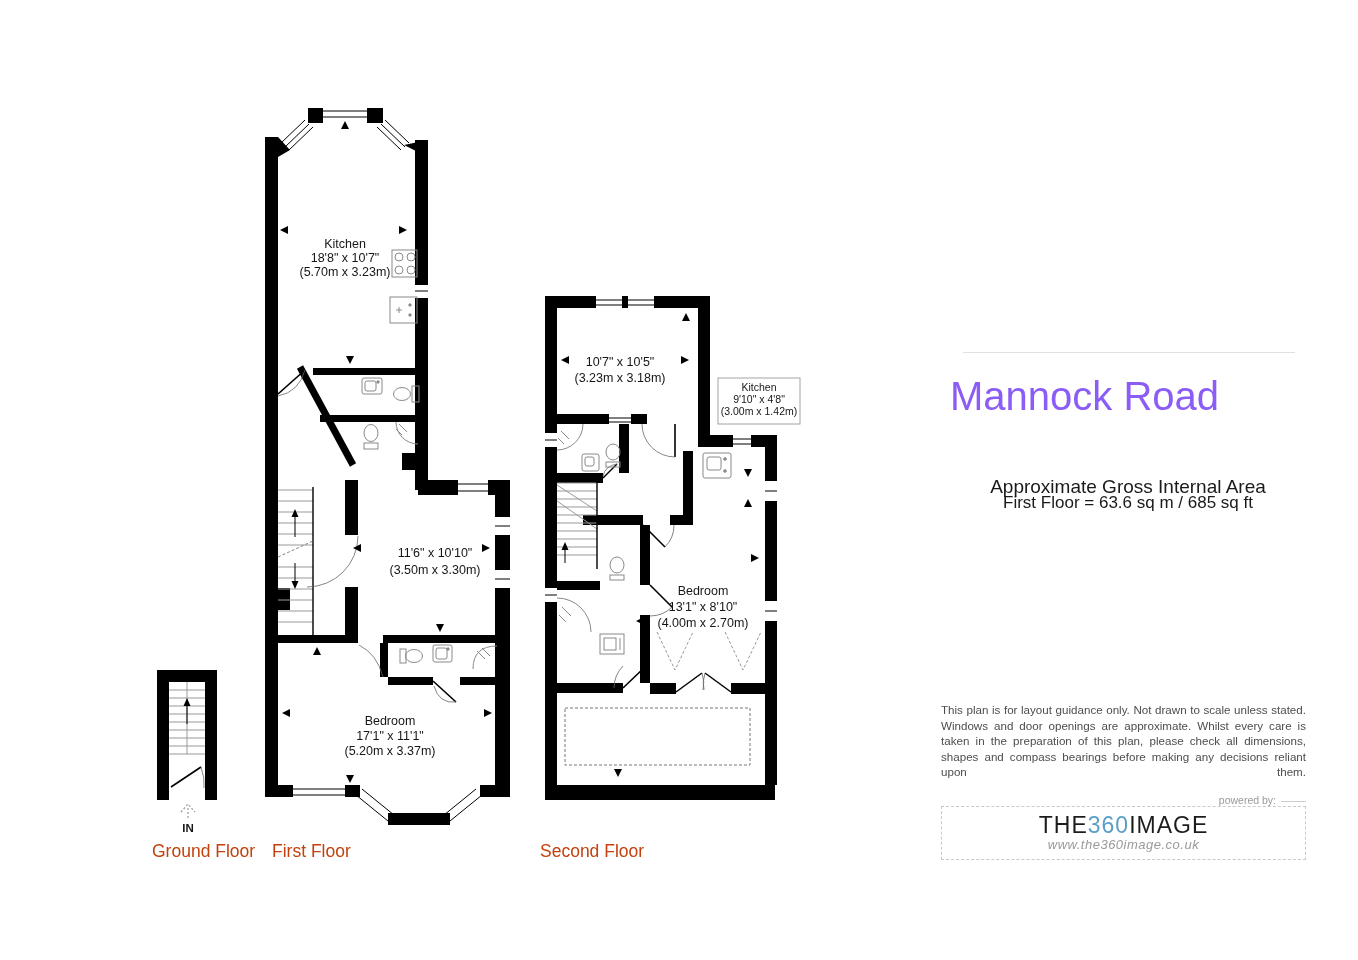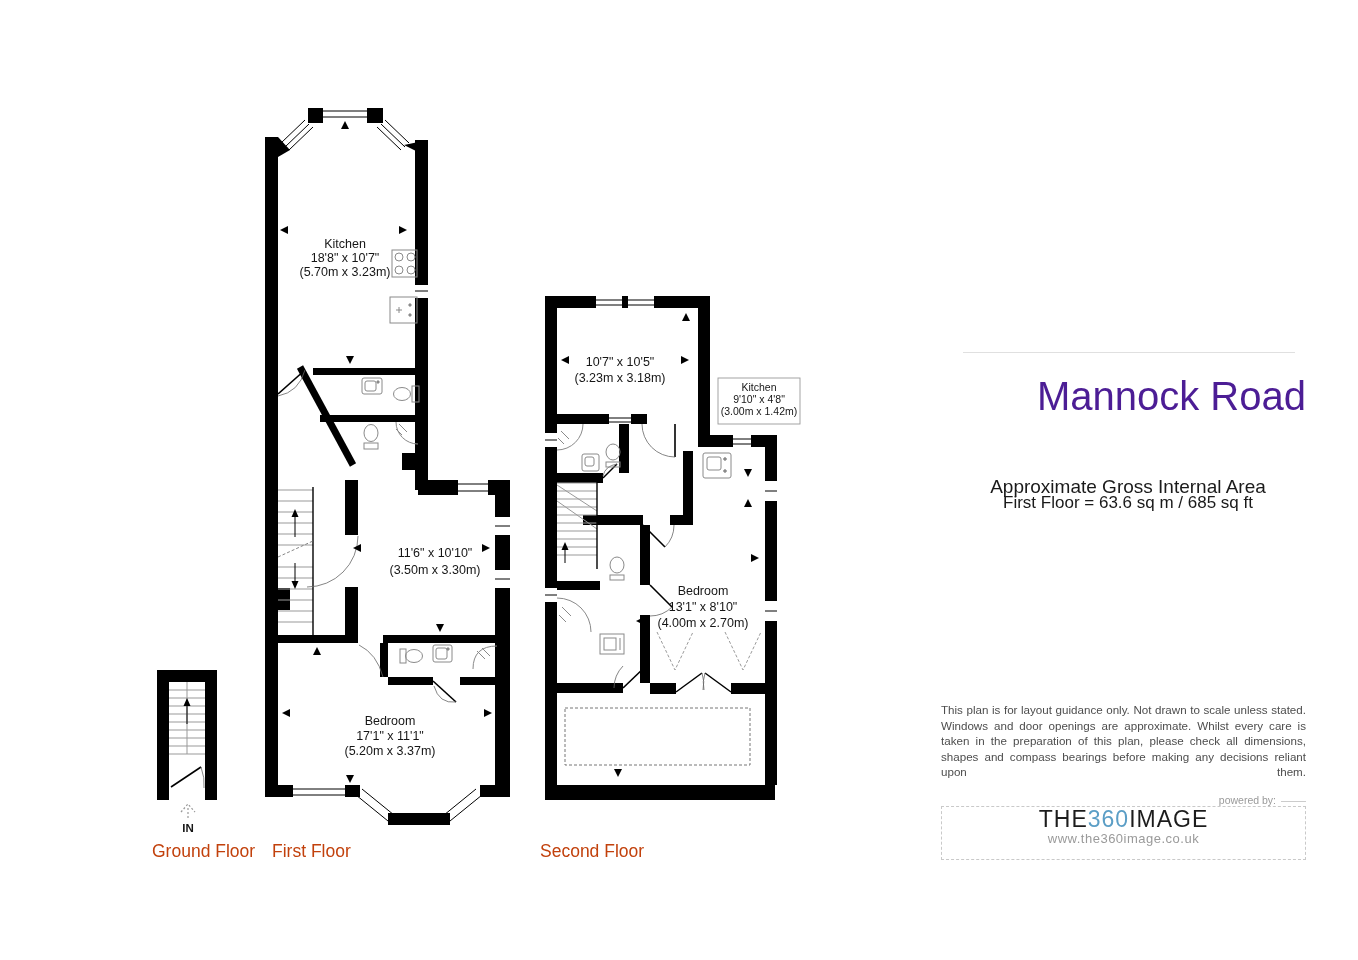--- a/index.html
+++ b/index.html
@@ -5,31 +5,31 @@
   html,body{margin:0;padding:0;background:#fff;}
   .page{position:relative;width:1358px;height:960px;background:#ffffff;
         font-family:"Liberation Sans",sans-serif;overflow:hidden;}
   .abs{position:absolute;}
   svg text{font-family:"Liberation Sans",sans-serif;fill:#161616;}
   .rlabel{font-size:12.5px;}
   .klabel{font-size:10.5px;}
   .in-label{font-size:11.5px;font-weight:bold;}
   .floor-label{font-size:17.5px;color:#c2410c;white-space:nowrap;}
   .divider{height:1px;background:#e0e0e0;}
-  .title{font-size:40px;color:#4c1d95;text-align:right;line-height:44px;white-space:nowrap;}
+  .title{font-size:40px;color:#8b5cf6;text-align:left;line-height:44px;white-space:nowrap;}
   .area-heading{font-size:19px;color:#1a1a1a;text-align:center;}
   .area-line{font-size:17px;line-height:25px;color:#1a1a1a;text-align:center;}
   .disclaimer{font-size:11.6px;line-height:15.6px;color:#4d4d4d;
               text-align:justify;text-align-last:justify;}
   .powered{font-size:10.5px;color:#9a9a9a;text-align:right;}
   .powered-line{height:1px;background:#cccccc;}
   .logo-box{border:1px dashed #c9c9c9;display:flex;flex-direction:column;
-            align-items:center;justify-content:flex-start;background:#fff;}
+            align-items:center;justify-content:center;background:#fff;}
   .logo{font-size:23px;letter-spacing:1px;color:#1c1c1c;line-height:24px;}
-  .logo-url{font-size:13px;letter-spacing:0.5px;color:#9a9a9a;line-height:16px;}
+  .logo-url{font-size:13px;letter-spacing:0.5px;color:#9a9a9a;line-height:16px;font-style:italic;}
 </style>
 </head>
 <body>
 
 <div class="page">
 
   <svg class="abs" style="left:150px;top:660px" width="120" height="180" viewBox="0 0 120 180">
     <g>
       <rect x="7" y="10" width="60" height="130" fill="#000"></rect>
       <rect x="19" y="22" width="36" height="118" fill="#fff"></rect>

